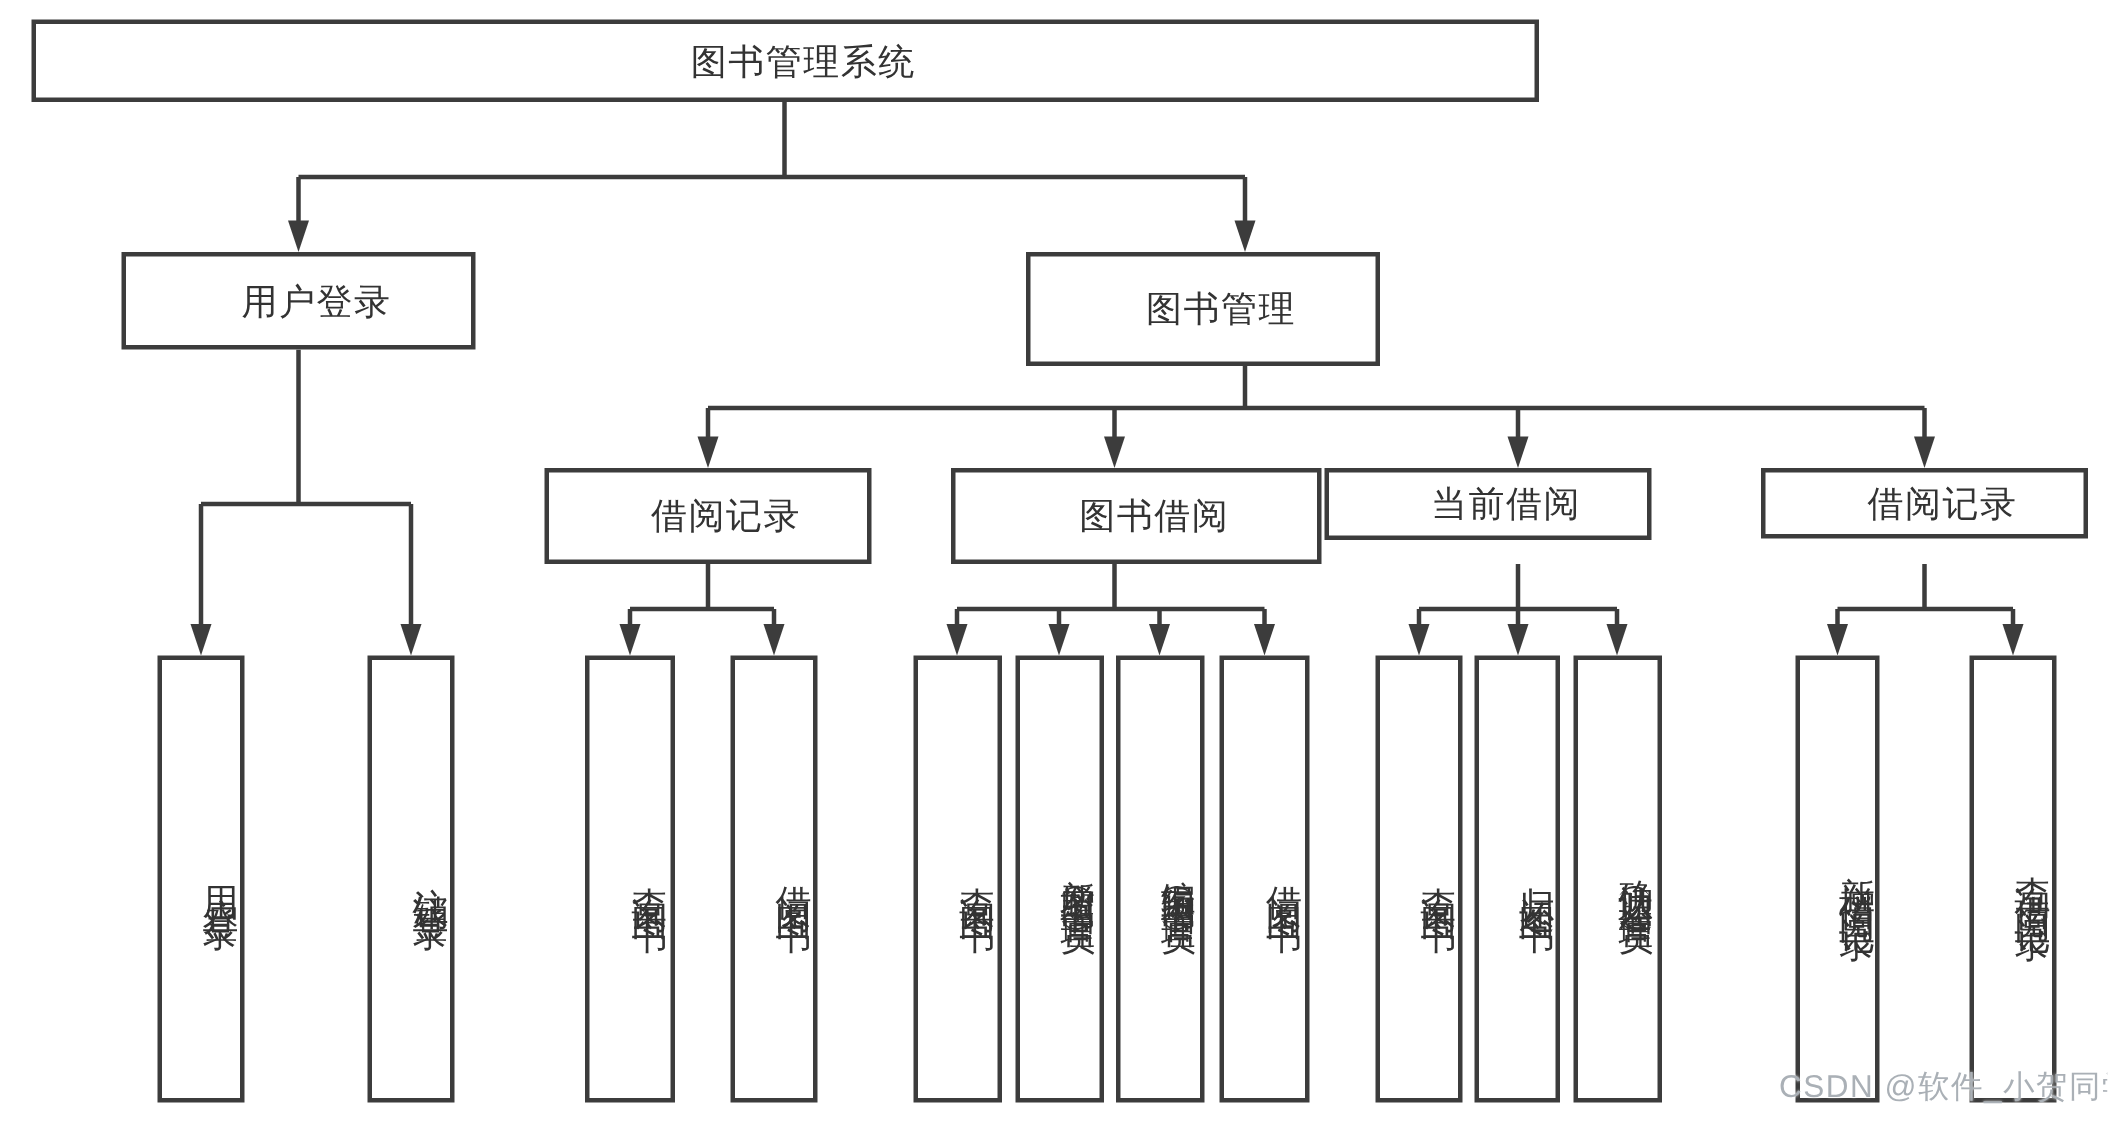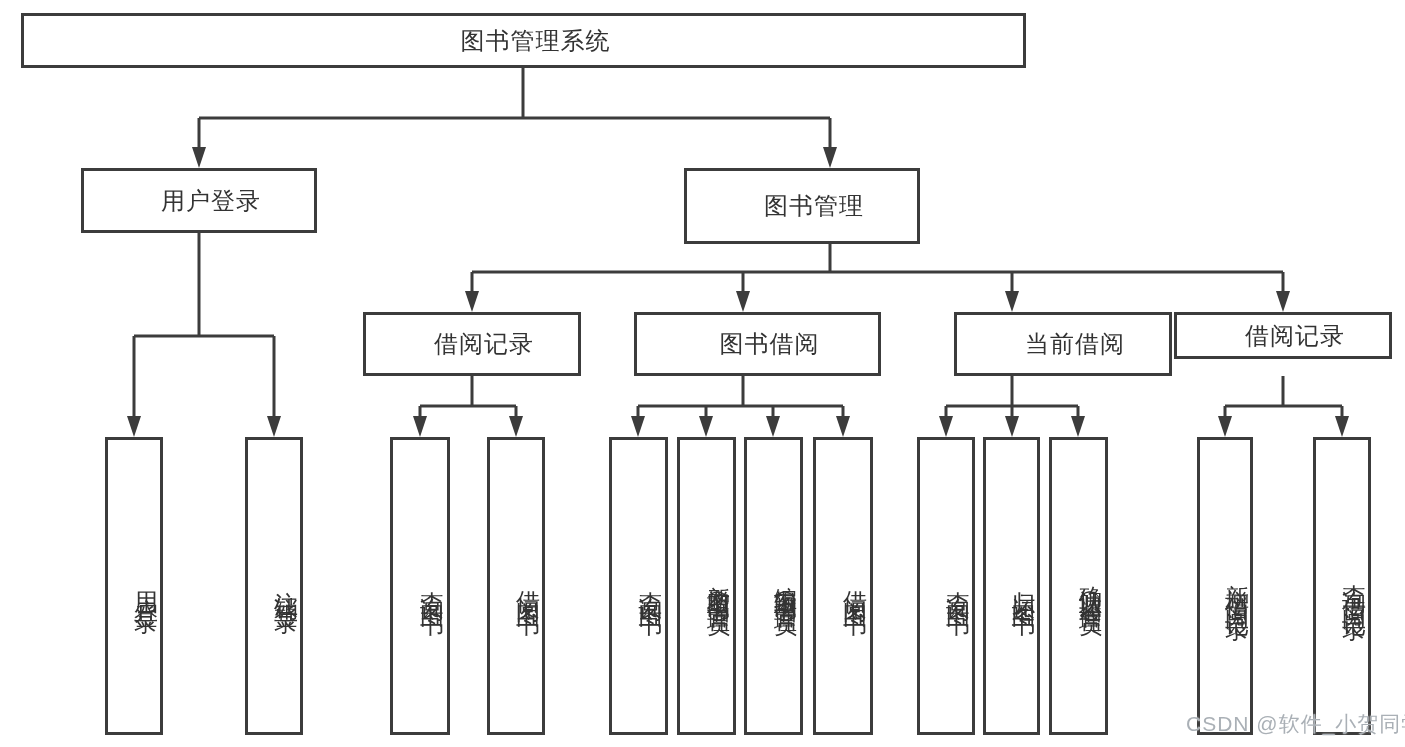--- a/index.html
+++ b/index.html
@@ -96,21 +96,21 @@
   <div class="box h" style="left:684px;top:168px;width:236px;height:76px">
     <span>图书管理</span>
   </div>
 
   <div class="box h" style="left:363px;top:312px;width:218px;height:64px">
     <span>借阅记录</span>
   </div>
   <div class="box h" style="left:634px;top:312px;width:247px;height:64px">
     <span>图书借阅</span>
   </div>
-  <div class="box h" style="left:954px;top:312px;width:218px;height:64px">
+  <div class="box h" style="left:883px;top:312px;width:218px;height:48px">
     <span>当前借阅</span>
   </div>
   <div class="box h" style="left:1174px;top:312px;width:218px;height:47px">
     <span>借阅记录</span>
   </div>
 
   <div class="box v" style="left:105px;top:437px;width:58px;height:298px">
     <span>用户登录</span>
   </div>
   <div class="box v" style="left:245px;top:437px;width:58px;height:298px">

